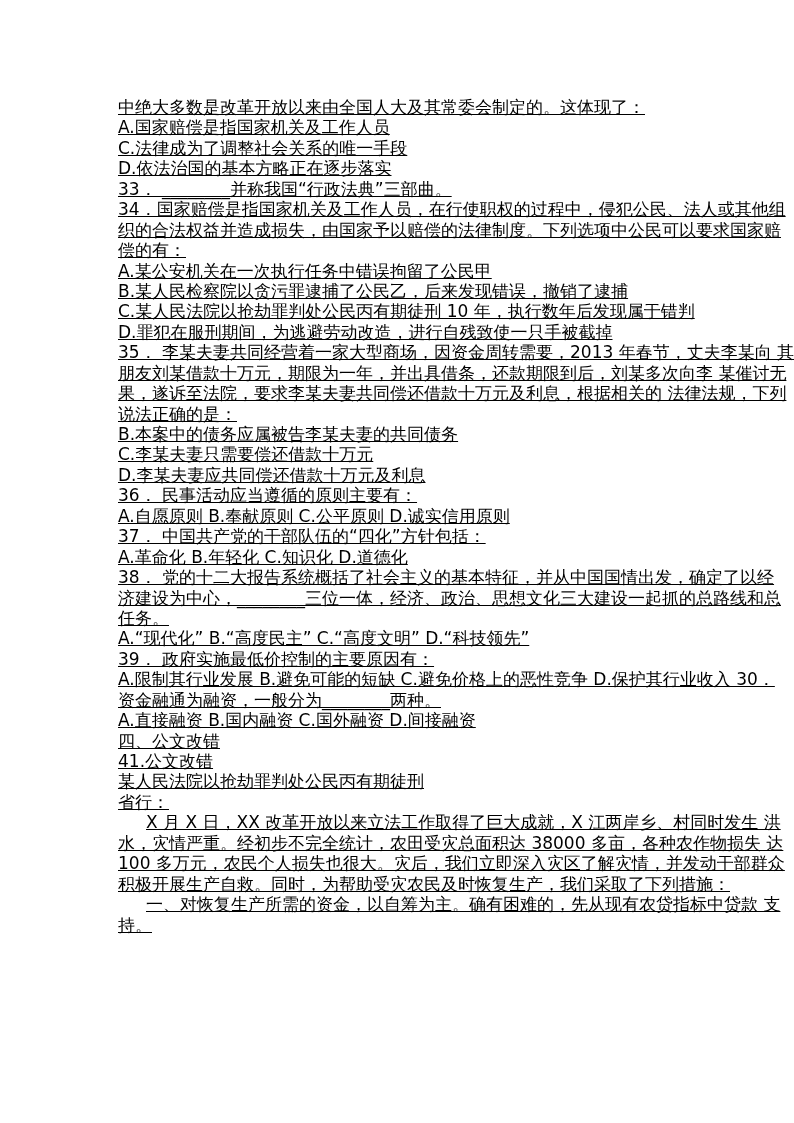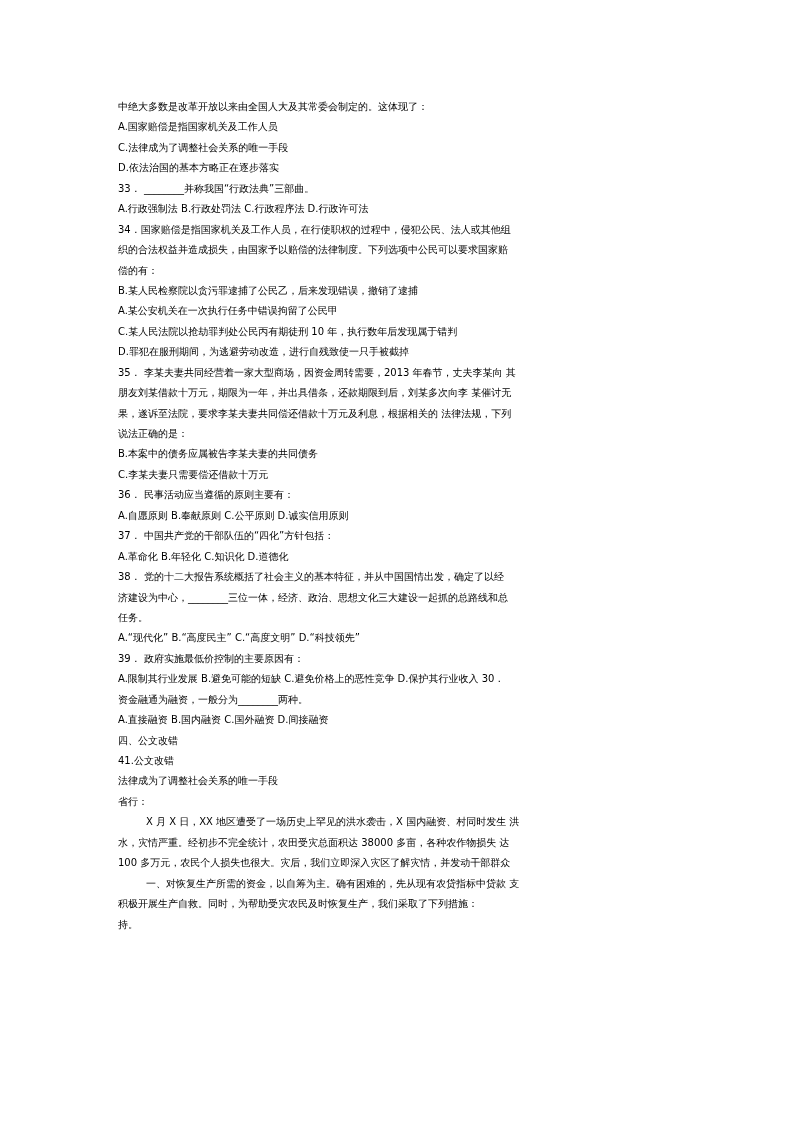--- a/index.html
+++ b/index.html
@@ -3,65 +3,66 @@
 <meta charset="utf-8">
 <style>
   html, body { margin: 0; padding: 0; background: #ffffff; }
   body { width: 794px; height: 1123px; position: relative; overflow: hidden; }
   .page {
     position: absolute;
     left: 118px;
     top: 97px;
     width: 556px;
     font-family: "DejaVu Sans", sans-serif;
-    font-size: 10px;
+    font-size: 17px;
     line-height: 20.45px;
     color: #000000;
+    text-decoration: underline;
   }
   .line { white-space: pre; height: 20.45px; overflow: visible; }
   .indent { padding-left: 28px; }
 </style>
 </head>
 <body>
 
 <div class="page">
   <div class="line">中绝大多数是改革开放以来由全国人大及其常委会制定的。这体现了：</div>
   <div class="line">A.国家赔偿是指国家机关及工作人员</div>
   <div class="line">C.法律成为了调整社会关系的唯一手段</div>
   <div class="line">D.依法治国的基本方略正在逐步落实</div>
   <div class="line">33． ________并称我国“行政法典”三部曲。</div>
-  <div class="line">A.行政强制法 B.行政处罚法 C.行政程序法 D.行政许可法</div>
   <div class="line">34．国家赔偿是指国家机关及工作人员，在行使职权的过程中，侵犯公民、法人或其他组</div>
   <div class="line">织的合法权益并造成损失，由国家予以赔偿的法律制度。下列选项中公民可以要求国家赔</div>
   <div class="line">偿的有：</div>
+  <div class="line">A.某公安机关在一次执行任务中错误拘留了公民甲</div>
   <div class="line">B.某人民检察院以贪污罪逮捕了公民乙，后来发现错误，撤销了逮捕</div>
-  <div class="line">A.某公安机关在一次执行任务中错误拘留了公民甲</div>
   <div class="line">C.某人民法院以抢劫罪判处公民丙有期徒刑 10 年，执行数年后发现属于错判</div>
   <div class="line">D.罪犯在服刑期间，为逃避劳动改造，进行自残致使一只手被截掉</div>
   <div class="line">35． 李某夫妻共同经营着一家大型商场，因资金周转需要，2013 年春节，丈夫李某向 其</div>
   <div class="line">朋友刘某借款十万元，期限为一年，并出具借条，还款期限到后，刘某多次向李 某催讨无</div>
   <div class="line">果，遂诉至法院，要求李某夫妻共同偿还借款十万元及利息，根据相关的 法律法规，下列</div>
   <div class="line">说法正确的是：</div>
   <div class="line">B.本案中的债务应属被告李某夫妻的共同债务</div>
   <div class="line">C.李某夫妻只需要偿还借款十万元</div>
+  <div class="line">D.李某夫妻应共同偿还借款十万元及利息</div>
   <div class="line">36． 民事活动应当遵循的原则主要有：</div>
   <div class="line">A.自愿原则 B.奉献原则 C.公平原则 D.诚实信用原则</div>
   <div class="line">37． 中国共产党的干部队伍的“四化”方针包括：</div>
   <div class="line">A.革命化 B.年轻化 C.知识化 D.道德化</div>
   <div class="line">38． 党的十二大报告系统概括了社会主义的基本特征，并从中国国情出发，确定了以经</div>
   <div class="line">济建设为中心，________三位一体，经济、政治、思想文化三大建设一起抓的总路线和总</div>
   <div class="line">任务。</div>
   <div class="line">A.“现代化” B.“高度民主” C.“高度文明” D.“科技领先”</div>
   <div class="line">39． 政府实施最低价控制的主要原因有：</div>
   <div class="line">A.限制其行业发展 B.避免可能的短缺 C.避免价格上的恶性竞争 D.保护其行业收入 30．</div>
   <div class="line">资金融通为融资，一般分为________两种。</div>
   <div class="line">A.直接融资 B.国内融资 C.国外融资 D.间接融资</div>
   <div class="line">四、公文改错</div>
   <div class="line">41.公文改错</div>
-  <div class="line">法律成为了调整社会关系的唯一手段</div>
+  <div class="line">某人民法院以抢劫罪判处公民丙有期徒刑</div>
   <div class="line">省行：</div>
-  <div class="line indent">X 月 X 日，XX 地区遭受了一场历史上罕见的洪水袭击，X 国内融资、村同时发生 洪</div>
+  <div class="line indent">X 月 X 日，XX 改革开放以来立法工作取得了巨大成就，X 江两岸乡、村同时发生 洪</div>
   <div class="line">水，灾情严重。经初步不完全统计，农田受灾总面积达 38000 多亩，各种农作物损失 达</div>
   <div class="line">100 多万元，农民个人损失也很大。灾后，我们立即深入灾区了解灾情，并发动干部群众</div>
+  <div class="line">积极开展生产自救。同时，为帮助受灾农民及时恢复生产，我们采取了下列措施：</div>
   <div class="line indent">一、对恢复生产所需的资金，以自筹为主。确有困难的，先从现有农贷指标中贷款 支</div>
-  <div class="line">积极开展生产自救。同时，为帮助受灾农民及时恢复生产，我们采取了下列措施：</div>
   <div class="line">持。</div>
 </div>
 
 </body></html>

